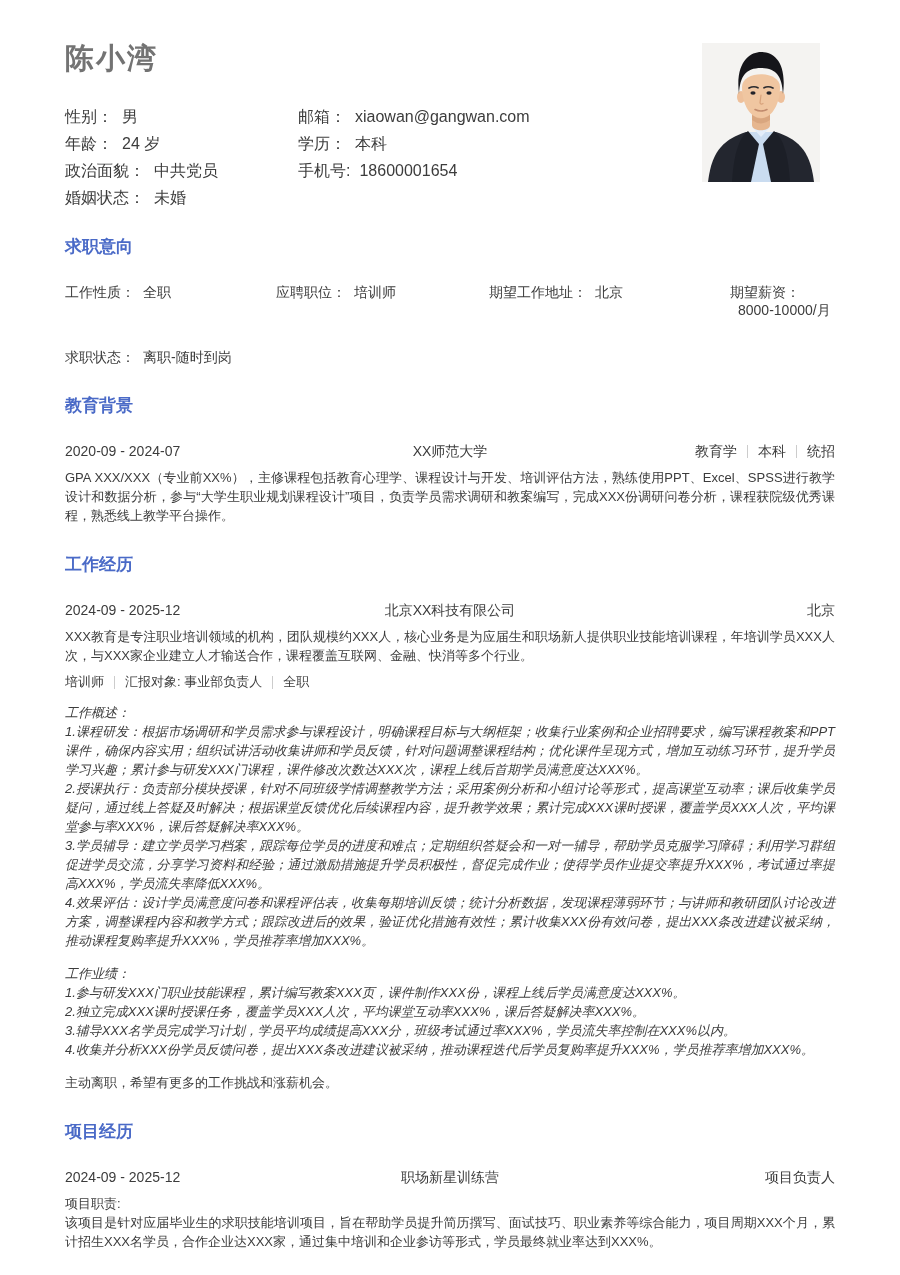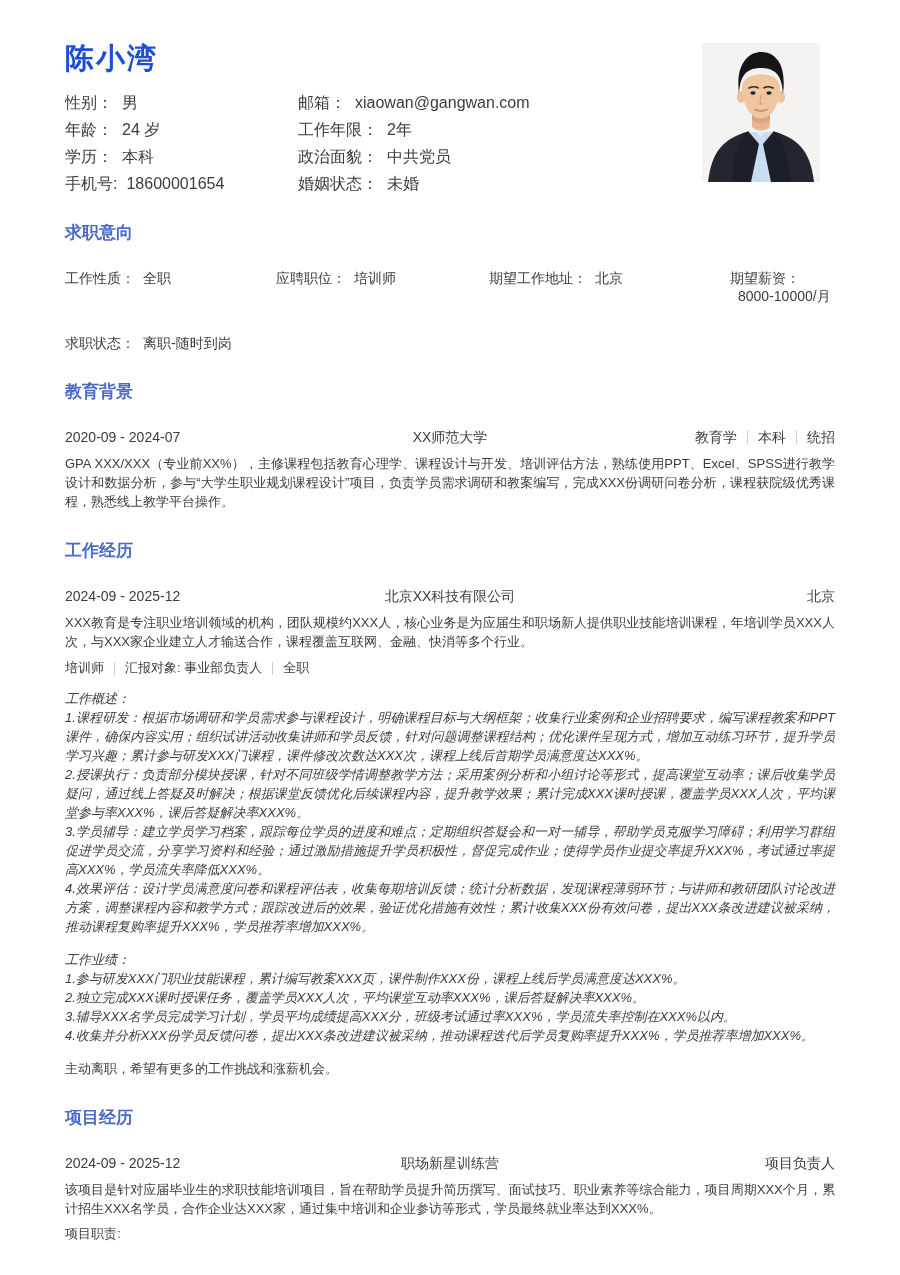--- a/index.html
+++ b/index.html
@@ -9,21 +9,21 @@
   }
   *{box-sizing:border-box;margin:0;padding:0;}
   html,body{background:#ffffff;}
   body{
     width:900px;height:1275px;overflow:hidden;
     font-family:"Liberation Sans","DejaVu Sans",sans-serif;
     color:var(--text);
   }
   .page{position:relative;width:900px;height:1275px;padding:40px 65px 0;}
   
-  .name{font-size:29px;line-height:36px;font-weight:700;color:#1d4ed8;letter-spacing:2px;margin-bottom:18px;}
+  .name{font-size:29px;line-height:36px;font-weight:700;color:#737373;letter-spacing:2px;margin-bottom:32px;}
   .info-grid{display:grid;grid-template-columns:233px 1fr;row-gap:9px;font-size:16px;line-height:18px;width:620px;}
   .info-item .lbl{color:var(--text);}
   .info-item .val{margin-left:9px;}
   .photo{position:absolute;top:43px;left:702px;width:118px;height:139px;overflow:hidden;}
   
   .sec-title{font-size:17px;line-height:20px;font-weight:700;color:var(--accent);margin:30px 0 26px;}
   .intent-grid{display:grid;grid-template-columns:186px 188px 216px 1fr;font-size:14px;line-height:18px;gap:25px;}
   .intent-row2{margin-top:29px;font-size:14px;line-height:18px;}
   .field .val{margin-left:8px;}
   .meta-row{display:flex;align-items:flex-end;font-size:14px;line-height:18px;margin-bottom:8px;}
@@ -45,21 +45,20 @@
 
 <div class="page">
 
   <header>
     <h1 class="name">陈小湾</h1>
 
     <div class="info-grid">
       <div class="info-item"><span class="lbl">性别：</span><span class="val">男</span></div>
       <div class="info-item"><span class="lbl">邮箱：</span><span class="val">xiaowan@gangwan.com</span></div>
       <div class="info-item"><span class="lbl">年龄：</span><span class="val">24 岁</span></div>
-      <div class="info-item"><span class="lbl">工作年限：</span><span class="val">2年</span></div>
       <div class="info-item"><span class="lbl">学历：</span><span class="val">本科</span></div>
       <div class="info-item"><span class="lbl">政治面貌：</span><span class="val">中共党员</span></div>
       <div class="info-item"><span class="lbl">手机号:</span><span class="val">18600001654</span></div>
       <div class="info-item"><span class="lbl">婚姻状态：</span><span class="val">未婚</span></div>
     </div>
 
     <div class="photo">
       <svg width="118" height="139" viewBox="0 0 118 139" xmlns="http://www.w3.org/2000/svg">
         <rect width="118" height="139" fill="#f4f3f1"></rect>
         <path d="M6,139 C10,105 24,96 44,89 L74,89 C94,96 108,105 112,139 Z" fill="#23262f"></path>
@@ -147,17 +146,17 @@
     <p class="para leave">主动离职，希望有更多的工作挑战和涨薪机会。</p>
   </section>
 
   <section>
     <h2 class="sec-title">项目经历</h2>
     <div class="meta-row">
       <span class="meta-left">2024-09 - 2025-12</span>
       <span class="meta-center">职场新星训练营</span>
       <span class="meta-right">项目负责人</span>
     </div>
+    <p class="para duty">项目职责:</p>
     <p class="para">该项目是针对应届毕业生的求职技能培训项目，旨在帮助学员提升简历撰写、面试技巧、职业素养等综合能力，项目周期XXX个月，累计招生XXX名学员，合作企业达XXX家，通过集中培训和企业参访等形式，学员最终就业率达到XXX%。</p>
-    <p class="para duty">项目职责:</p>
   </section>
 
 </div>
 
 </body></html>

